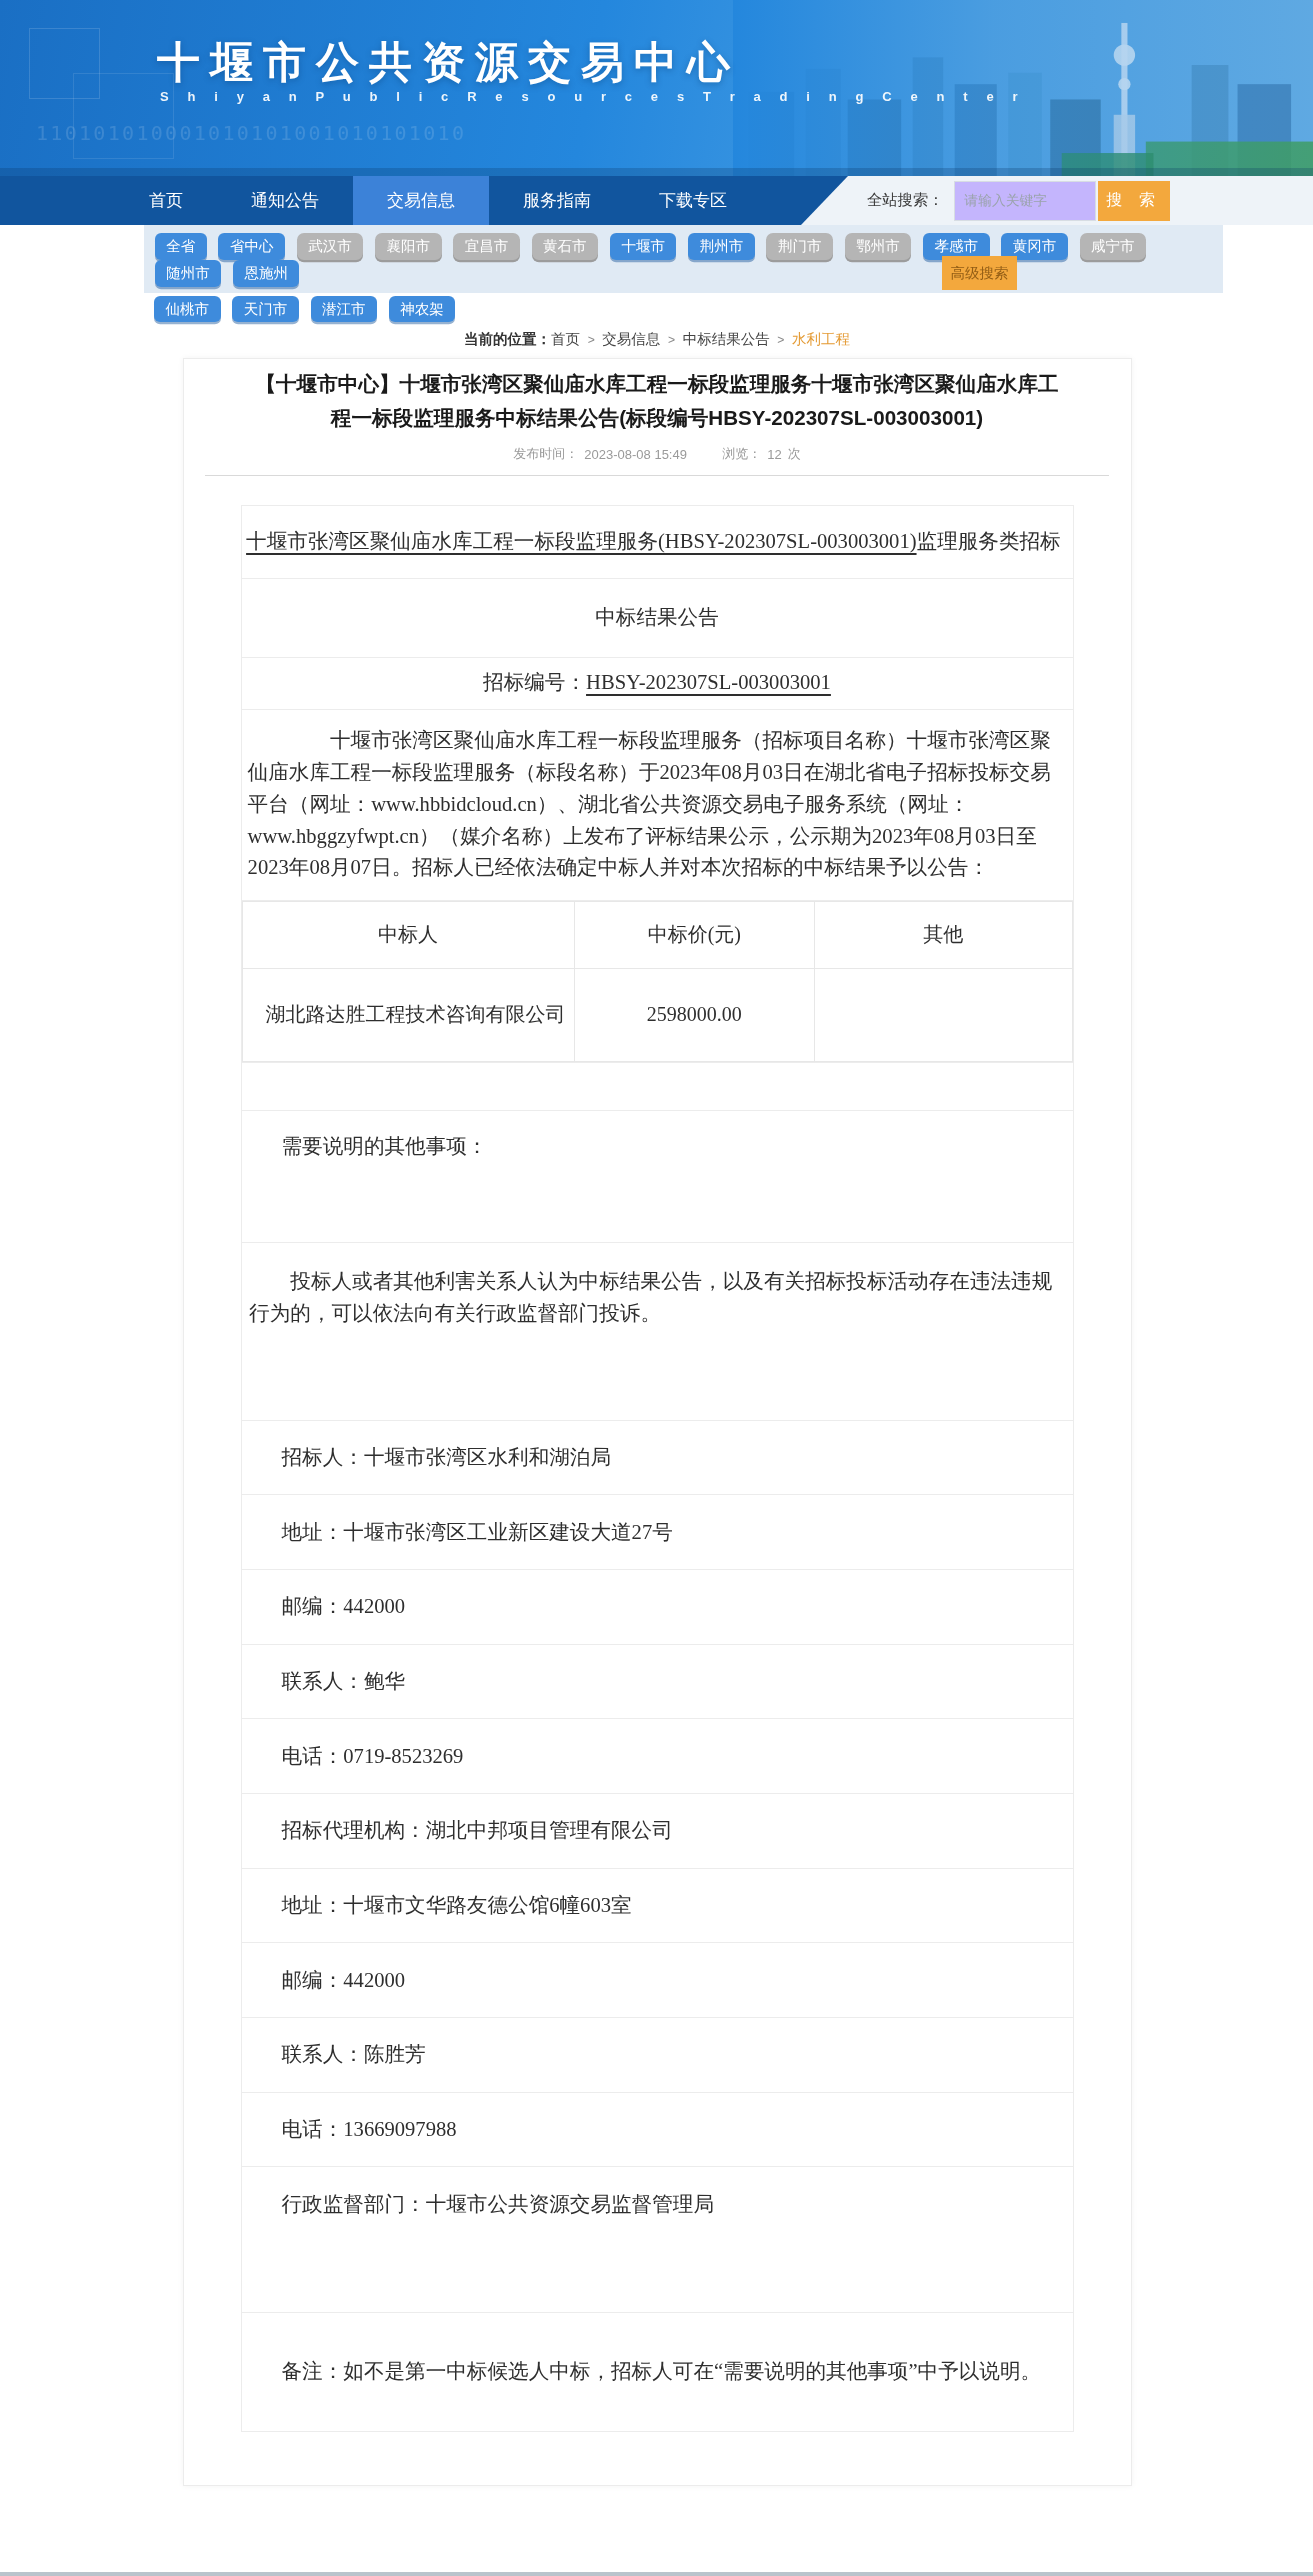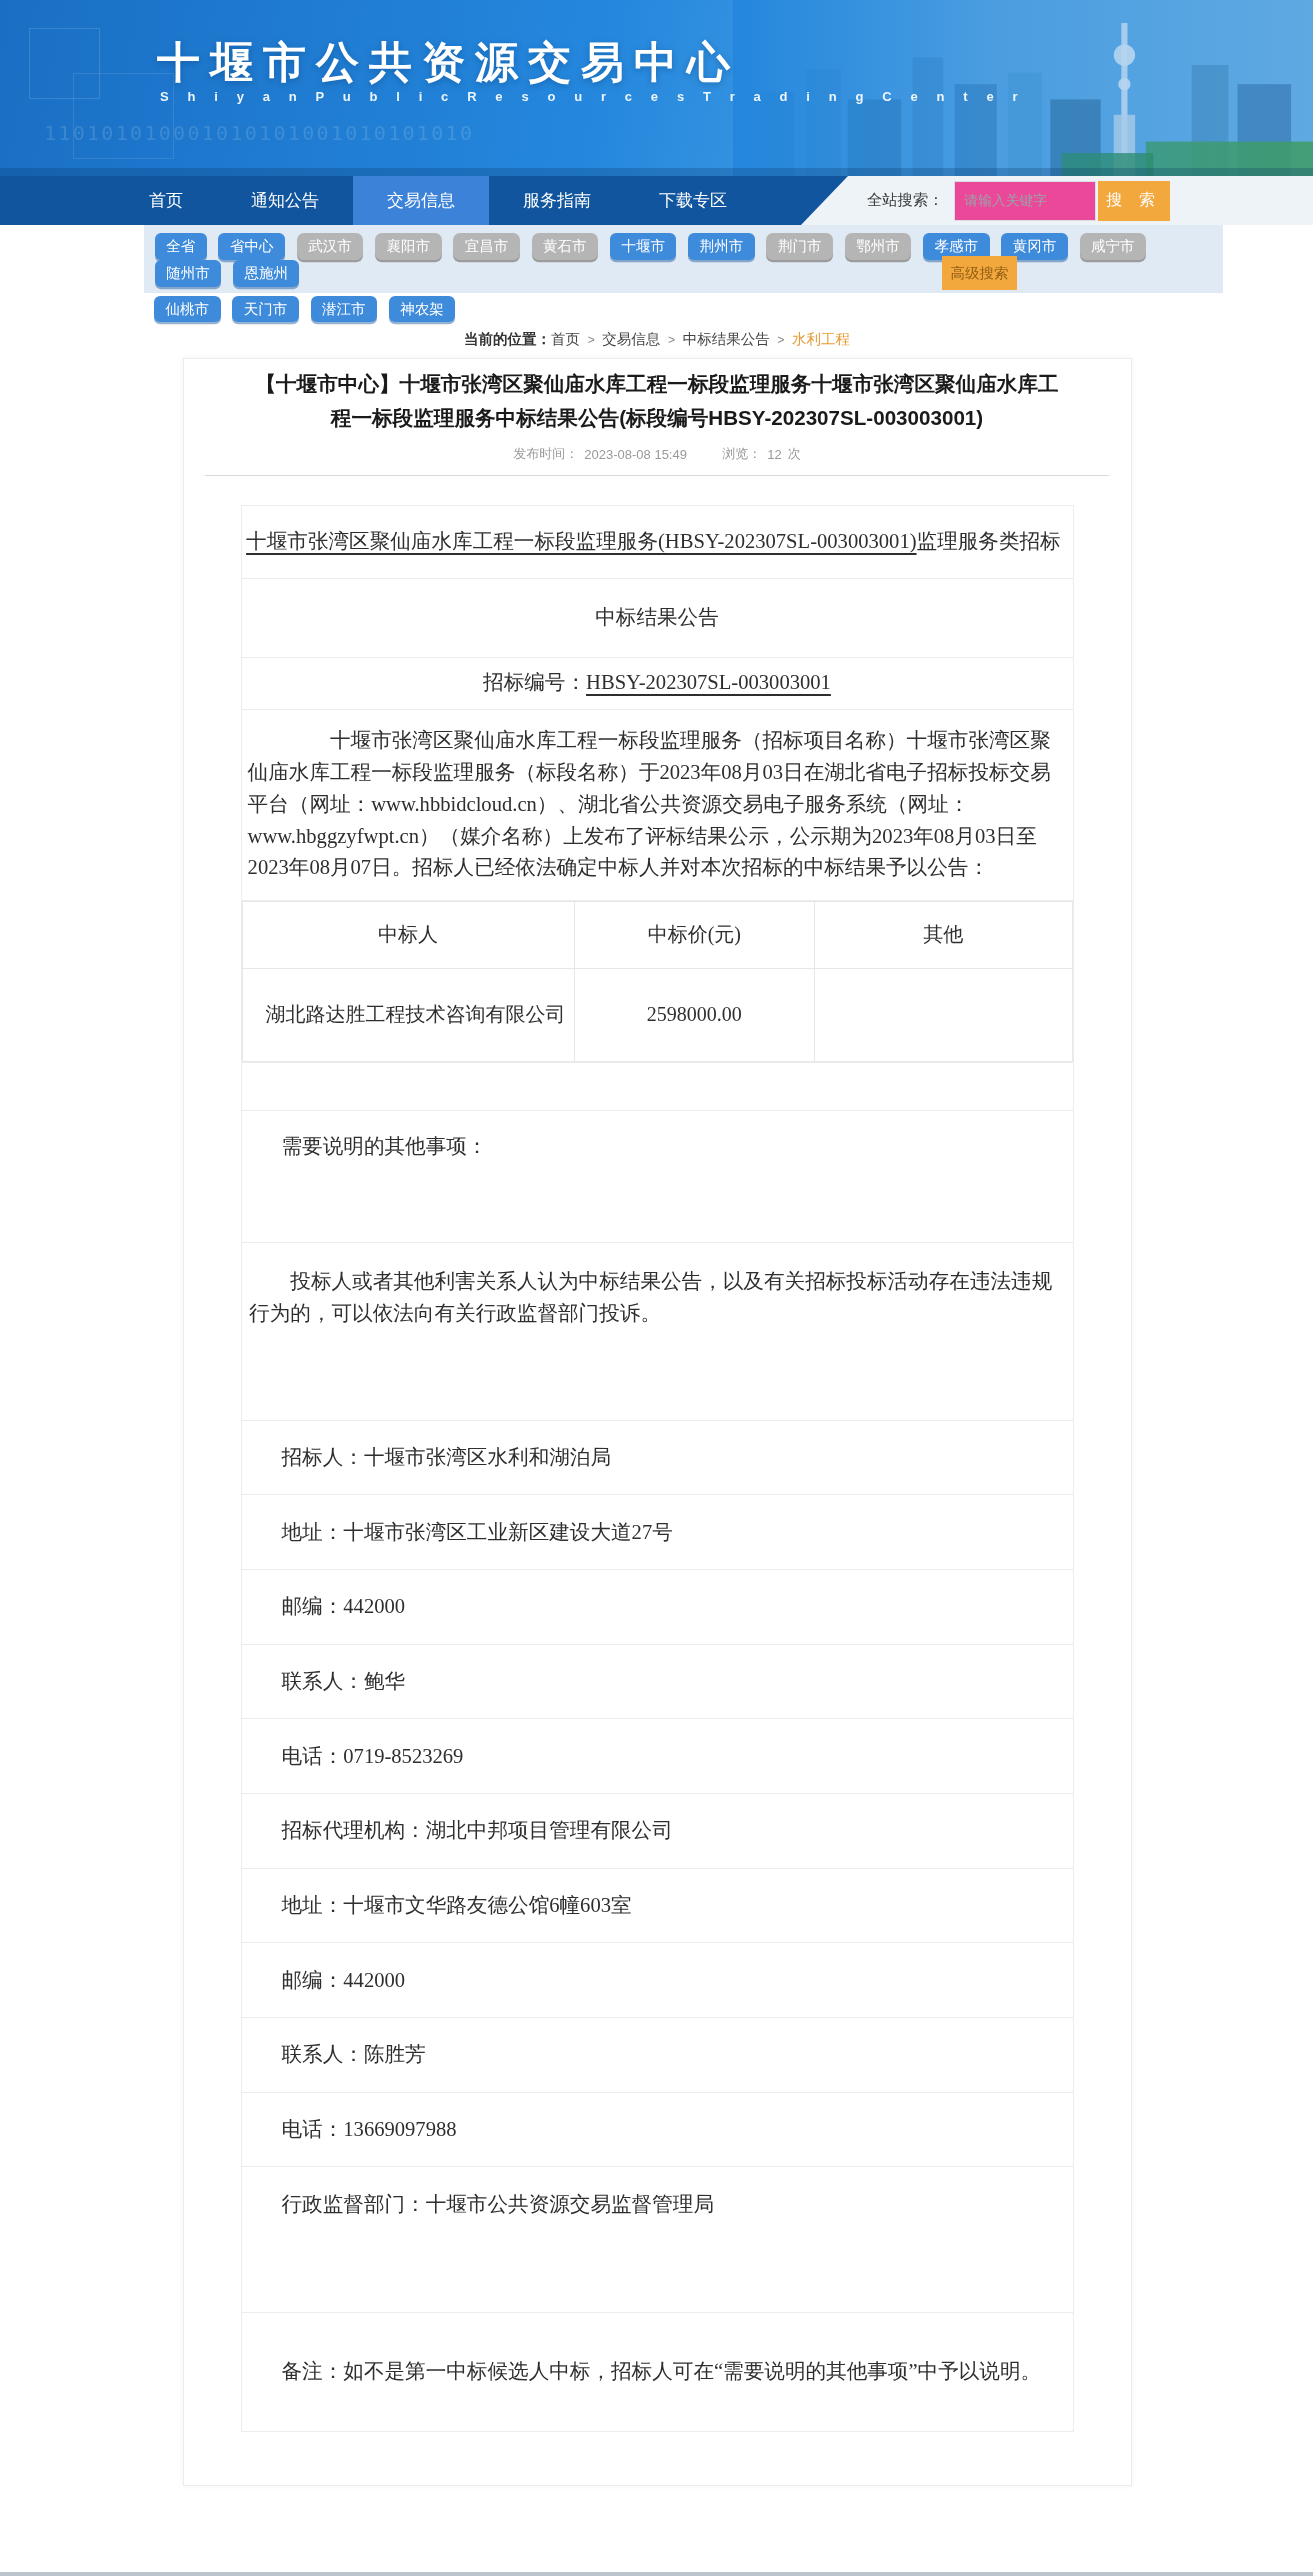--- a/index.html
+++ b/index.html
@@ -10,37 +10,37 @@
   
   .banner{height:176px;position:relative;overflow:hidden;
           background:linear-gradient(100deg,#1a6fc4 0%,#2487dd 45%,#4aa0e4 75%,#6fb5e9 100%);}
   .banner-city{position:absolute;right:0;top:0;width:581px;height:176px;}
   .banner-fade{position:absolute;right:0;top:0;width:581px;height:176px;
                background:linear-gradient(90deg,#2487dd 0%,rgba(36,135,221,.35) 45%,rgba(36,135,221,0) 100%);}
   .banner-title{position:absolute;left:157px;top:34px;font-size:43px;font-weight:bold;color:#fff;
                 letter-spacing:10px;text-shadow:0 2.3px 6.1px rgba(6,52,104,.35);white-space:nowrap;}
   .banner-sub{position:absolute;left:160px;top:89px;font-size:13px;font-weight:bold;
               color:rgba(255,255,255,.92);letter-spacing:7.6px;white-space:nowrap;}
-  .banner-binary{position:absolute;left:44px;top:121px;color:rgba(255,255,255,.14);
+  .banner-binary{position:absolute;left:36px;top:121px;color:rgba(255,255,255,.14);
                  font-family:"DejaVu Sans Mono",monospace;font-size:20px;letter-spacing:2.3px;}
   .banner-sq1,.banner-sq2{position:absolute;border:1.5px solid rgba(255,255,255,.14);}
   .banner-sq1{left:29px;top:27.5px;width:69px;height:69px;}
   .banner-sq2{left:73px;top:73px;width:99px;height:84px;border-color:rgba(255,255,255,.10);}
   .banner-bottom{position:absolute;left:0;bottom:0;width:100%;height:7.6px;background:rgba(8,50,100,.25);}
 
   
   .navbar{height:49px;background:#eef3f8;position:relative;}
   .nav-blue{position:absolute;left:0;top:0;width:848px;height:49px;background:#11559e;
             clip-path:polygon(0 0,848px 0,801px 49px,0 49px);
             display:flex;align-items:stretch;padding-left:115px;box-sizing:border-box;}
   .nav-item{color:#fff;font-size:17px;line-height:49px;padding:0 34px;cursor:pointer;white-space:nowrap;}
   .nav-item.active{background:#3c82d8;}
   .search-wrap{position:absolute;left:867px;top:0;height:49px;display:flex;align-items:center;}
   .search-label{color:#3a3a3a;font-size:15.3px;margin-right:10.7px;white-space:nowrap;}
-  .search-input{width:142px;height:40px;border:0.8px solid #d7dde3;background:#ec4899;font-size:13.8px;
+  .search-input{width:142px;height:40px;border:0.8px solid #d7dde3;background:#c4b5fd;font-size:13.8px;
                 padding:0 9.2px;color:#333;box-sizing:border-box;outline:none;}
   .search-input::placeholder{color:#9aa3ab;}
   .search-btn{width:72px;height:40px;background:#f3a83d;color:#fff;border:none;font-size:16px;
               letter-spacing:6.1px;margin-left:1.5px;cursor:pointer;padding-left:6.1px;}
   .adv-btn{position:absolute;left:942px;top:256px;width:75px;height:34px;background:#f3a83d;
            color:rgba(114,68,8,.75);border:none;font-size:14.5px;cursor:pointer;z-index:5;}
 
   
   .tab-zone{position:relative;}
   .tab-band{margin-left:144px;width:1079px;background:#e0eaf4;padding:8.4px 0 6.9px 10.7px;box-sizing:border-box;}

